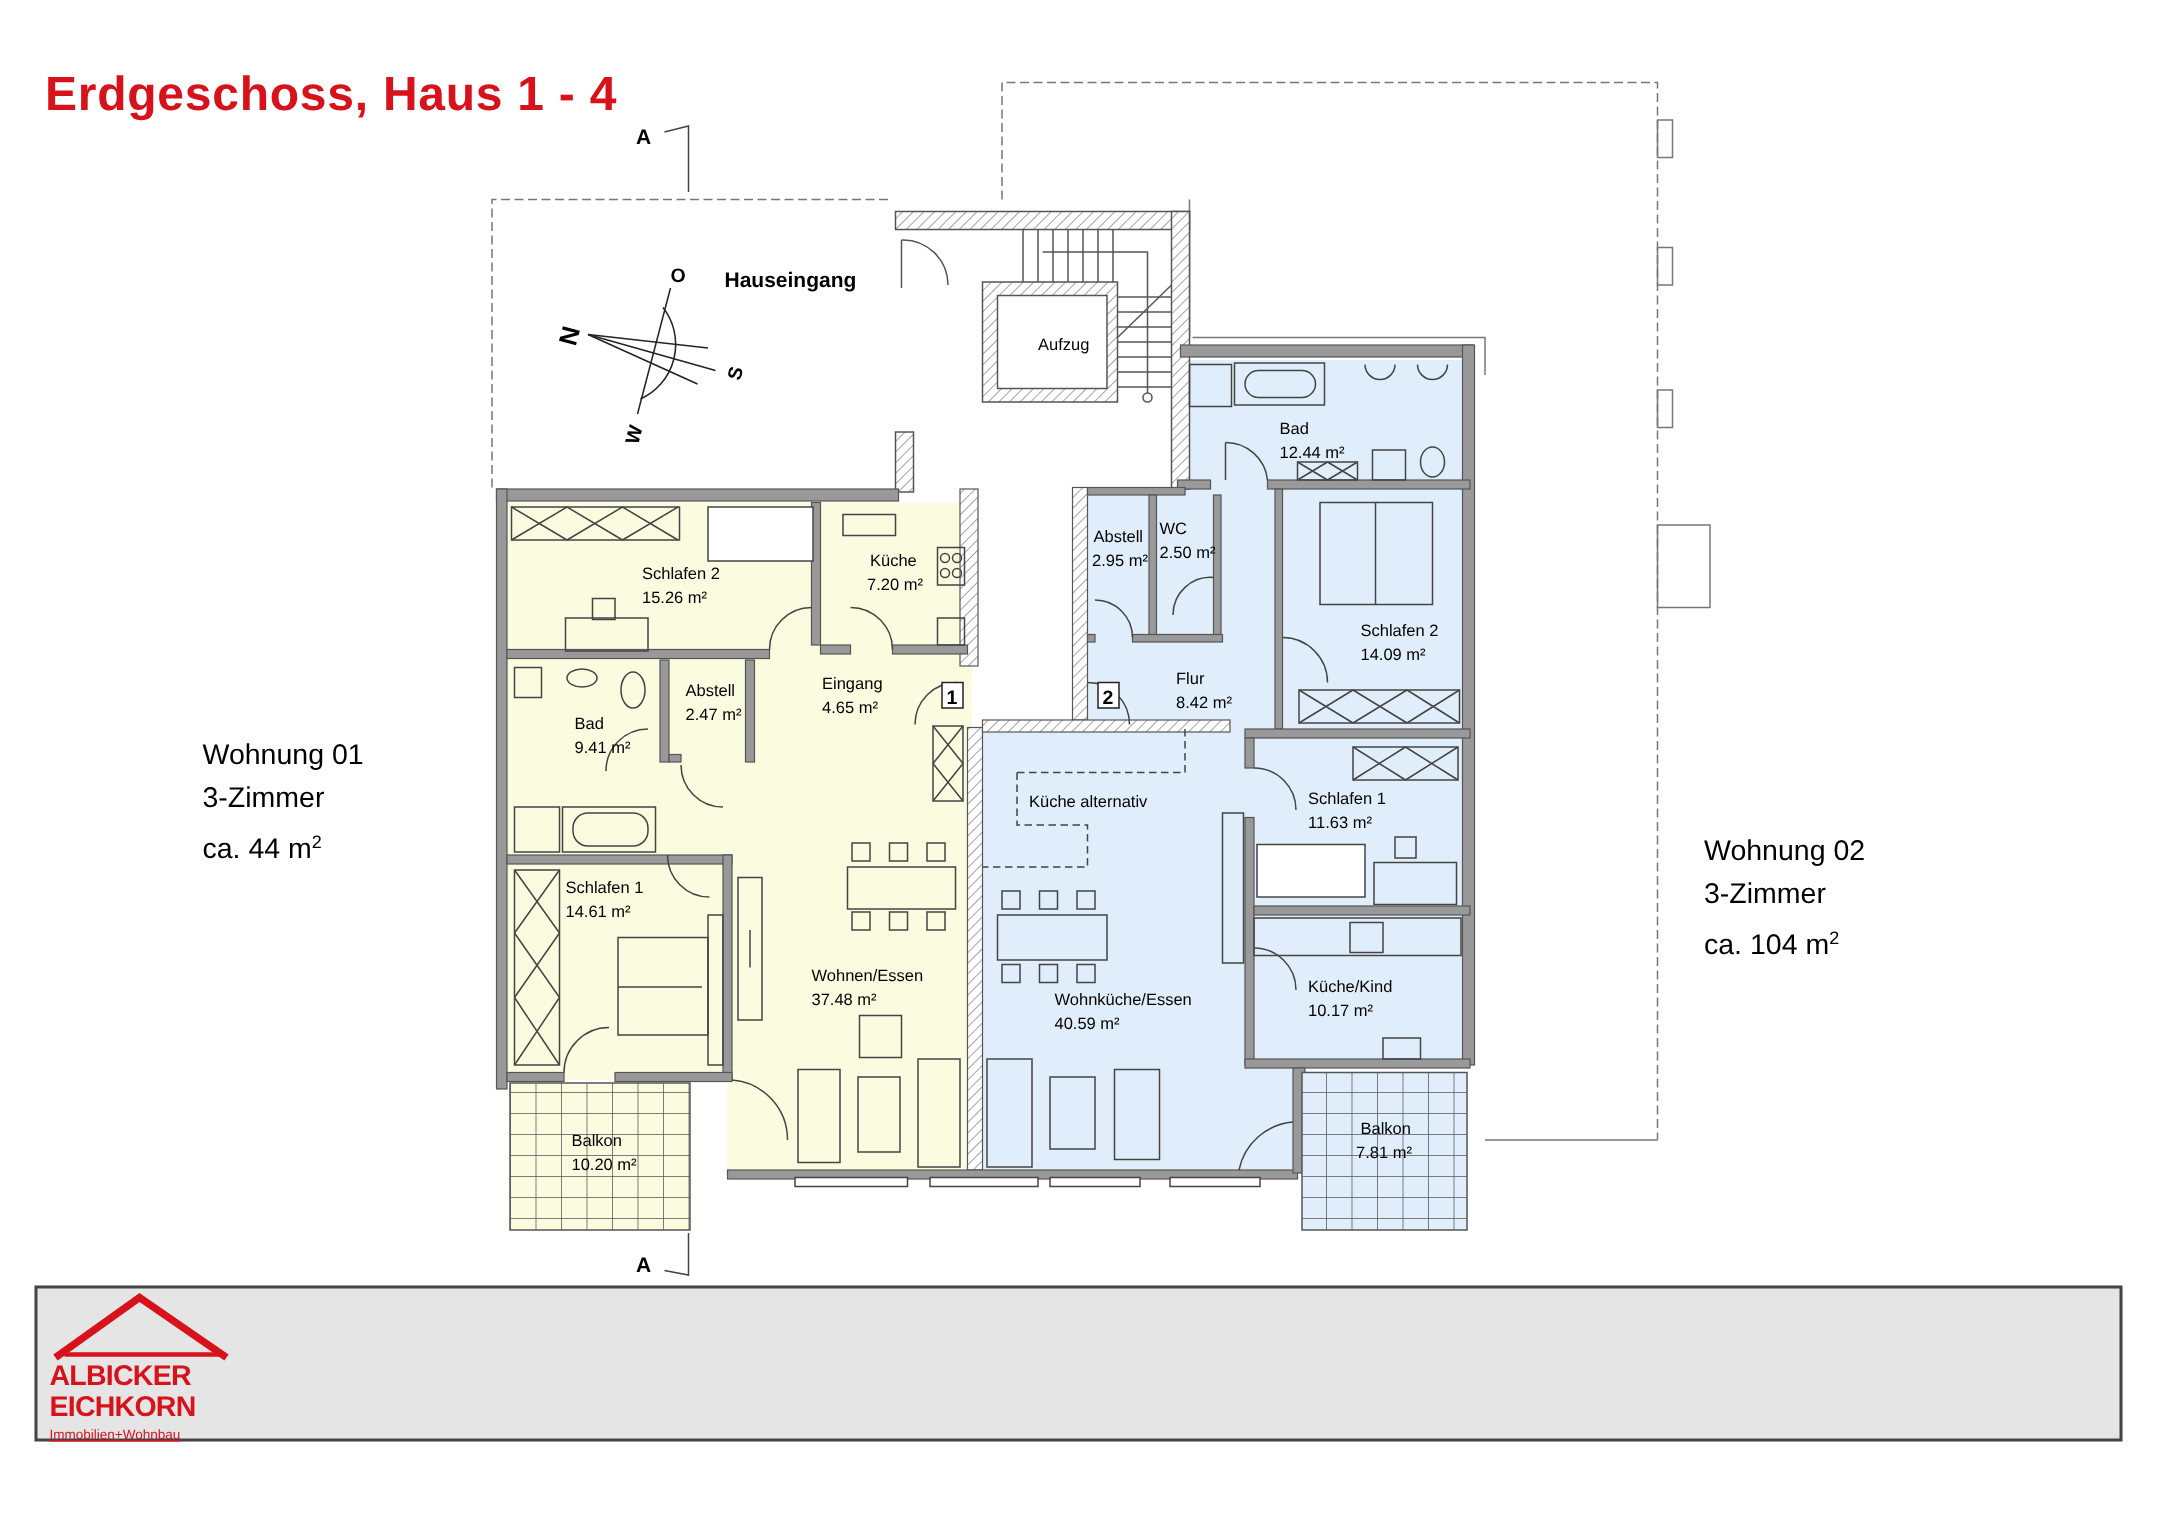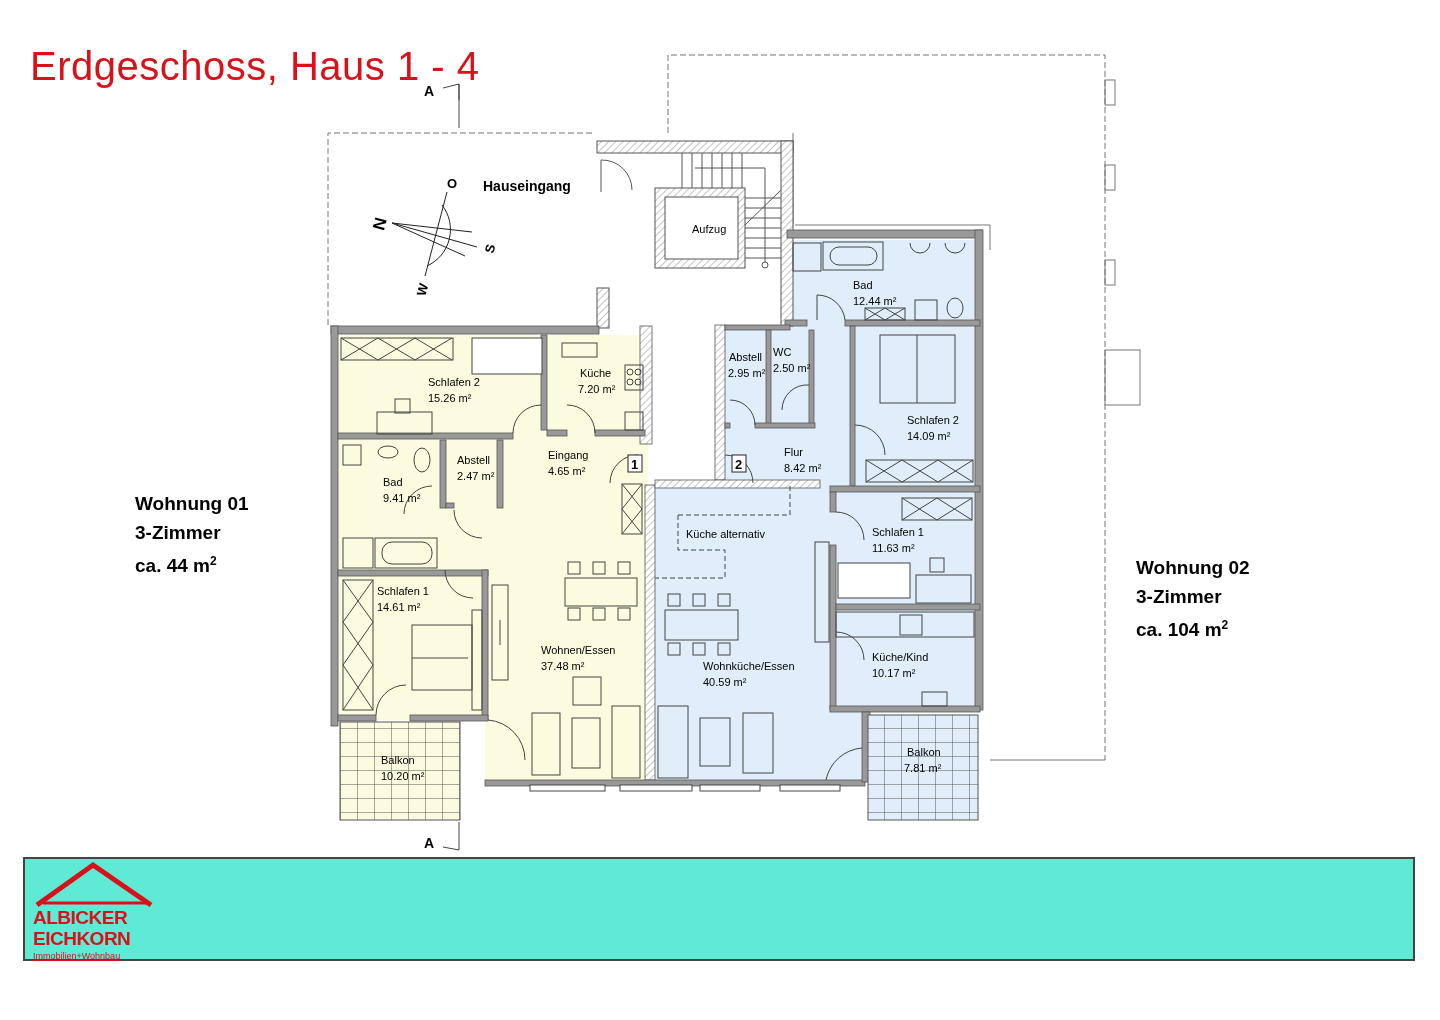--- a/index.html
+++ b/index.html
@@ -1,22 +1,22 @@
 <!DOCTYPE html>
 <html><head>
 <meta charset="utf-8">
 <style>
   html,body{margin:0;padding:0;background:#fff;}
   body{width:1440px;height:1020px;position:relative;overflow:hidden;font-family:"Liberation Sans",sans-serif;}
-  .title{position:absolute;left:30px;top:44px;font-size:40px;font-weight:normal;color:#d8121b;letter-spacing:0.5px;}
-  .apt-label{position:absolute;font-size:19px;font-weight:bold;color:#000;line-height:29px;}
+  .title{position:absolute;left:30px;top:44px;font-size:32px;font-weight:bold;color:#d8121b;letter-spacing:0.5px;}
+  .apt-label{position:absolute;font-size:19px;font-weight:normal;color:#000;line-height:29px;}
   .apt-label sup{font-size:12px;}
   svg.plan{position:absolute;left:0;top:0;}
   .room-name{font-family:"Liberation Sans",sans-serif;font-size:11px;fill:#000;}
-  .footer{position:absolute;left:23px;top:857px;width:1392px;height:104px;border:2px solid #444;box-sizing:border-box;background:#5eead4;}
+  .footer{position:absolute;left:23px;top:857px;width:1392px;height:104px;border:2px solid #444;box-sizing:border-box;background:#e5e5e5;}
   .footer-text{position:absolute;left:160px;top:24px;width:940px;text-align:center;font-size:24px;line-height:31px;color:#111;}
   .footer-text .info{letter-spacing:0.2px;}
   .logo-ae{position:absolute;left:6px;top:2px;width:125px;height:96px;}
   .logo-ae .name{position:absolute;left:2px;top:46px;font-size:19px;font-weight:900;color:#d8121b;line-height:21px;letter-spacing:-0.5px;}
   .logo-ae .sub{position:absolute;left:2px;top:90px;font-size:9px;color:#d8121b;text-decoration:underline;white-space:nowrap;}
   .logo-maier{position:absolute;right:10px;top:18px;width:290px;height:80px;}
   .logo-maier .brand{position:absolute;left:40px;top:0;font-size:44px;font-weight:900;font-style:italic;color:#d4117a;letter-spacing:-1px;text-shadow:2px 2px 0 #fff,3px 3px 0 #999;}
   .logo-maier .sub{position:absolute;left:22px;top:52px;font-size:16px;font-style:italic;color:#d4117a;letter-spacing:2px;white-space:nowrap;}
 </style>
 </head>

